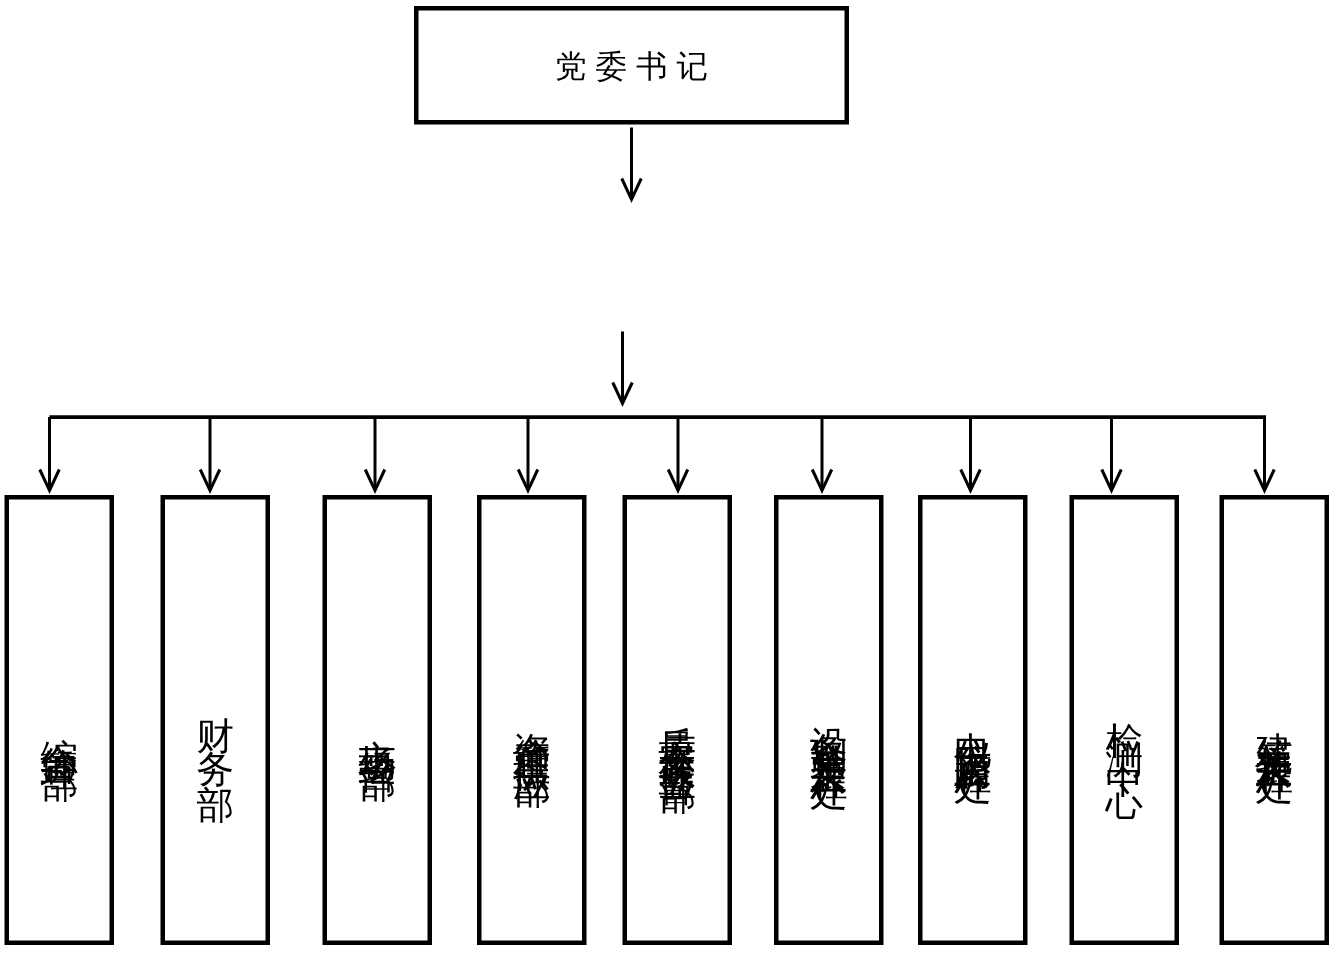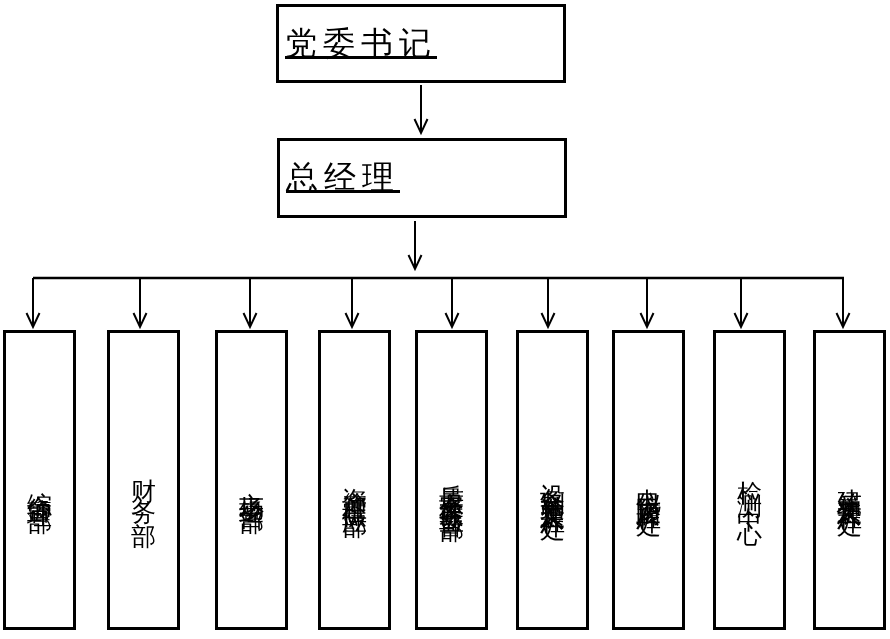--- a/index.html
+++ b/index.html
@@ -26,24 +26,24 @@
     height: 639px;
     pointer-events: none;
   }
   .hbox {
     position: absolute;
     box-sizing: border-box;
     border: 3px solid #000000;
     background: #ffffff;
     display: flex;
     align-items: center;
-    font-size: 32px;
+    justify-content: center;
+    font-size: 21px;
     letter-spacing: 6px;
     z-index: 2;
-    text-decoration: underline;
   }
   .hbox span { padding-left: 6px; white-space: nowrap; }
   .hbox.lvl1 { left: 276px; top: 4px;   width: 290px; height: 79px; }
   .hbox.lvl2 { left: 277px; top: 138px; width: 290px; height: 80px; }
   .vbox {
     position: absolute;
     top: 330px;
     width: 73px;
     height: 300px;
     box-sizing: border-box;
@@ -107,23 +107,20 @@
     <line x1="741" y1="278" x2="741" y2="326"></line>
     <polyline points="734.5,313 741,327 747.5,313"></polyline>
     <line x1="843" y1="278" x2="843" y2="326"></line>
     <polyline points="836.5,313 843,327 849.5,313"></polyline>
   </svg>
 
   <div class="hbox lvl1">
     <span>党委书记</span>
   </div>
 
-  <div class="hbox lvl2">
-    <span>总经理</span>
-  </div>
 
   <div class="vbox b1">
     <span class="vlabel">综合管理部</span>
   </div>
   <div class="vbox b2">
     <span class="vlabel spread-wide">财务部</span>
   </div>
   <div class="vbox b3">
     <span class="vlabel">市场经营部</span>
   </div>

